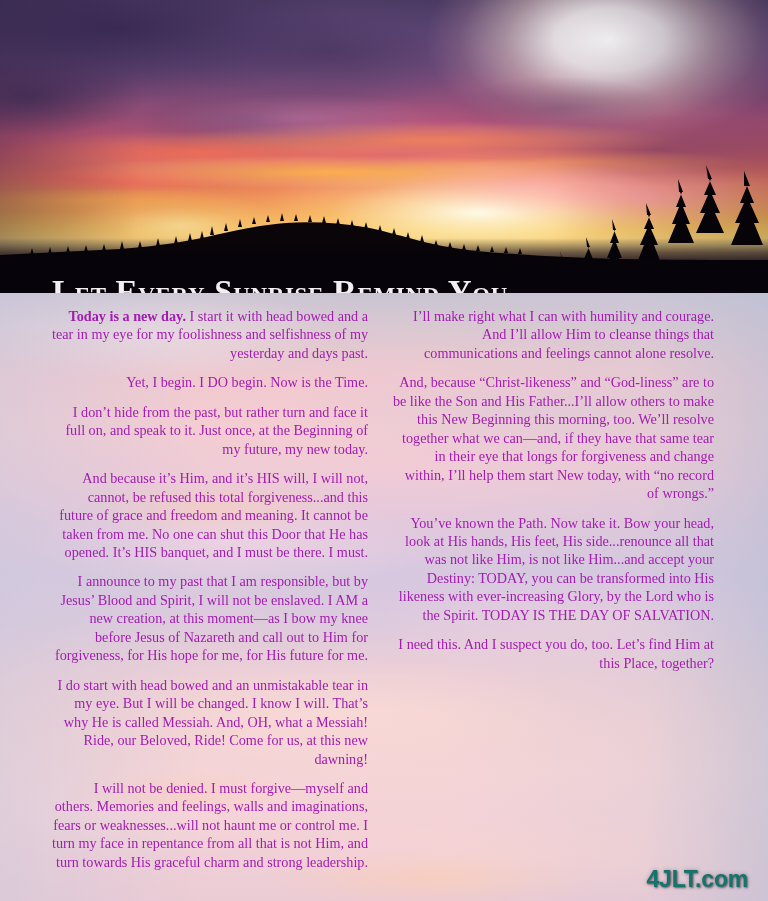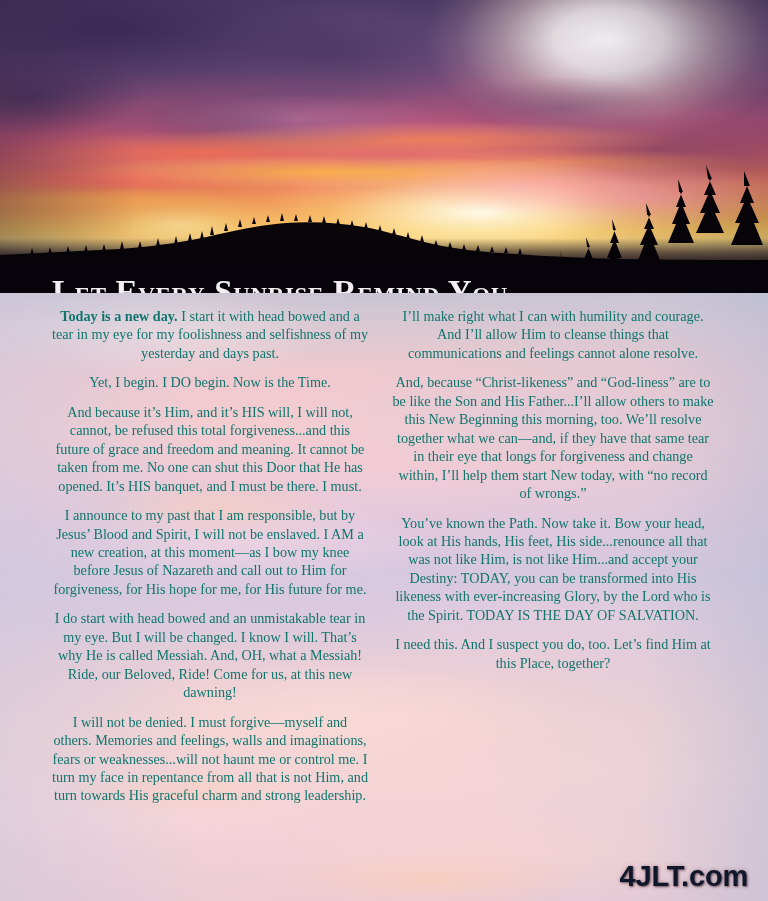--- a/index.html
+++ b/index.html
@@ -204,35 +204,35 @@
     width: 316px;
     flex: 0 0 316px;
   }
   .col.right { width: 322px; flex: 0 0 322px; }
 
   p.para {
     margin: 0 0 11px 0;
     font-family: "Liberation Serif", "DejaVu Serif", serif;
     font-size: 14.2px;
     line-height: 1.30;
-    color: #0f766e;
-    text-align: center;
+    color: #a21caf;
+    text-align: right;
   }
   p.para .lead {
     font-weight: bold;
   }
 
   .watermark {
     position: absolute;
     right: 20px;
     bottom: 8px;
     font-family: "Liberation Sans", "DejaVu Sans", sans-serif;
     font-weight: bold;
-    font-size: 29px;
-    color: #0f172a;
+    font-size: 23px;
+    color: #0f766e;
     letter-spacing: -0.2px;
     text-shadow: 1px 1px 2px rgba(90,60,70,0.75), 0 0 4px rgba(120,80,90,0.45);
     margin-top: 43px;
   }
 </style>
 </head>
 <body>
 
 <div id="poster">
 
@@ -296,20 +296,21 @@
     <div class="bg-layer bg-base"></div>
     <div class="bg-layer bg-clouds"></div>
     <div class="bg-layer bg-warm"></div>
     <div class="bg-layer bg-sheen"></div>
 
     <div class="columns">
 
       <div class="col left" id="col-left">
           <p class="para"><span class="lead">Today is a new day.</span><span> I start it with head bowed and a tear in my eye for my foolishness and selfishness of my yesterday and days past.</span></p>
           <p class="para">Yet, I begin. I DO begin. Now is the Time.</p>
+          <p class="para">I don’t hide from the past, but rather turn and face it full on, and speak to it. Just once, at the Beginning of my future, my new today.</p>
           <p class="para">And because it’s Him, and it’s HIS will, I will not, cannot, be refused this total forgiveness...and this future of grace and freedom and meaning. It cannot be taken from me. No one can shut this Door that He has opened. It’s HIS banquet, and I must be there. I must.</p>
           <p class="para">I announce to my past that I am responsible, but by Jesus’ Blood and Spirit, I will not be enslaved. I AM a new creation, at this moment—as I bow my knee before Jesus of Nazareth and call out to Him for forgiveness, for His hope for me, for His future for me.</p>
           <p class="para">I do start with head bowed and an unmistakable tear in my eye. But I will be changed. I know I will. That’s why He is called Messiah. And, OH, what a Messiah! Ride, our Beloved, Ride! Come for us, at this new dawning!</p>
           <p class="para">I will not be denied. I must forgive—myself and others. Memories and feelings, walls and imaginations, fears or weaknesses...will not haunt me or control me. I turn my face in repentance from all that is not Him, and turn towards His graceful charm and strong leadership.</p>
         </div>
 
       <div class="col right" id="col-right">
         <p class="para">I’ll make right what I can with humility and courage. And I’ll allow Him to cleanse things that communications and feelings cannot alone resolve.</p>
           <p class="para">And, because “Christ-likeness” and “God-liness” are to be like the Son and His Father...I’ll allow others to make this New Beginning this morning, too. We’ll resolve together what we can—and, if they have that same tear in their eye that longs for forgiveness and change within, I’ll help them start New today, with “no record of wrongs.”</p>
           <p class="para">You’ve known the Path. Now take it. Bow your head, look at His hands, His feet, His side...renounce all that was not like Him, is not like Him...and accept your Destiny: TODAY, you can be transformed into His likeness with ever-increasing Glory, by the Lord who is the Spirit. TODAY IS THE DAY OF SALVATION.</p>

